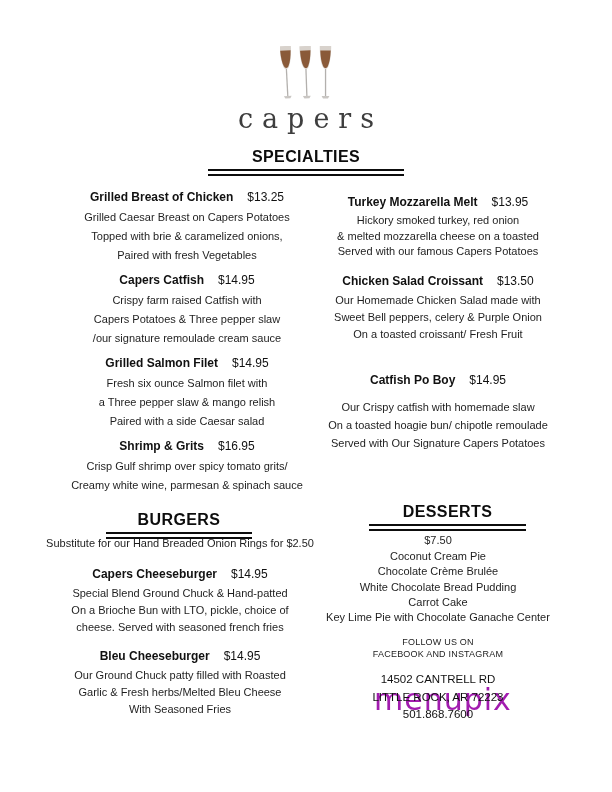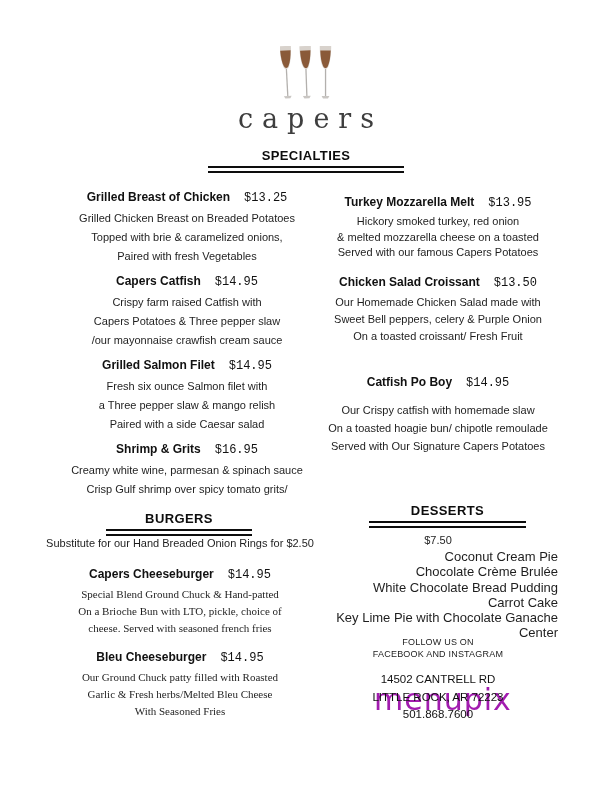--- a/index.html
+++ b/index.html
@@ -12,49 +12,49 @@
   
   .logo { position:absolute; top:46px; left:0; width:612px; text-align:center; }
   .glasses { display:block; margin:0 auto; }
   .wordmark {
     font-family:"DejaVu Serif", serif; font-size:27px; font-weight:normal;
     color:#3e3e3e; letter-spacing:9px; margin-top:1px; margin-left:9px;
   }
 
   
   .sec-head { position:absolute; text-align:center; }
-  .sec-title { font-size:13px; font-weight:bold; letter-spacing:0.4px; color:#0d0d0d; }
+  .sec-title { font-size:16px; font-weight:bold; letter-spacing:0.4px; color:#0d0d0d; }
   .dline { height:3px; border-top:2px solid #0d0d0d; border-bottom:2px solid #0d0d0d; margin-top:3px; }
   .head-specialties { left:208px; top:148px; width:196px; }
   .head-burgers     { left:106px; top:511px; width:146px; }
   .head-desserts    { left:369px; top:503px; width:157px; }
 
   
   .col { position:absolute; text-align:center; }
   .col-spec-left  { left:58px;  top:190px; width:258px; }
   .col-spec-right { left:314px; top:195px; width:248px; }
   .col-burgers    { left:38px;  top:536px; width:284px; }
   .col-desserts   { left:318px; top:533px; width:240px; }
 
   .item { margin-bottom:8px; }
   .item-title { font-size:12px; font-weight:bold; line-height:14px; margin-bottom:4px; color:#111; }
-  .item-price { font-weight:normal; margin-left:14px;font-family:Liberation Mono, monospace; }
+  .item-price { font-weight:normal; margin-left:14px; }
   .item-desc  { font-size:11px; line-height:19px; }
   .col-spec-right .item-desc { line-height:15.5px; }
   .col-spec-right .item { margin-bottom:14px; }
   .item-chicken-salad .item-desc { line-height:17px; }
   .item-po-boy { margin-top:30px; }
   .item-po-boy .item-desc { margin-top:11px; line-height:18px; }
 
-  .col-burgers .item-desc { line-height:17px;font-family:Liberation Serif, serif; }
+  .col-burgers .item-desc { line-height:17px; }
   .col-burgers .item { margin-bottom:13px; }
   .burgers-note { font-size:11px; line-height:14px; margin-bottom:17px; }
 
   .desserts-price { font-size:11px; line-height:15px; margin-bottom:1px; }
-  .desserts-list  { font-size:13px; line-height:15.3px;text-align:right; }
+  .desserts-list  { font-size:11px; line-height:15.3px; }
 
   
   .footer { position:absolute; left:318px; top:636px; width:240px; text-align:center; z-index:2; }
   .follow-line { font-size:9px; line-height:12px; letter-spacing:0.2px; color:#222; }
   .address { margin-top:11px; font-size:11.5px; line-height:17.5px; color:#111; }
 
   .watermark {
     position:absolute; left:374px; top:682px; z-index:1;
     font-family:"DejaVu Sans", sans-serif; font-size:30px; color:#a21caf;
     letter-spacing:1px; user-select:none;
@@ -97,55 +97,55 @@
     <div class="dline"></div>
   </div>
 
   <div class="col col-spec-left">
 
     <div class="item">
       <div class="item-title">
         <span>Grilled Breast of Chicken</span><span class="item-price">$13.25</span>
       </div>
       <div class="item-desc">
-        <div>Grilled Chicken Breast on Breaded Potatoes</div>
+        <div>Grilled Caesar Breast on Capers Potatoes</div>
         <div>Topped with brie &amp; caramelized onions,</div>
         <div>Paired with fresh Vegetables</div>
       </div>
     </div>
 
     <div class="item">
       <div class="item-title">
         <span>Capers Catfish</span><span class="item-price">$14.95</span>
       </div>
       <div class="item-desc">
         <div>Crispy farm raised Catfish with</div>
         <div>Capers Potatoes &amp; Three pepper slaw</div>
-        <div>/our mayonnaise crawfish cream sauce</div>
+        <div>/our signature remoulade cream sauce</div>
       </div>
     </div>
 
     <div class="item">
       <div class="item-title">
         <span>Grilled Salmon Filet</span><span class="item-price">$14.95</span>
       </div>
       <div class="item-desc">
         <div>Fresh six ounce Salmon filet with</div>
         <div>a Three pepper slaw &amp; mango relish</div>
         <div>Paired with a side Caesar salad</div>
       </div>
     </div>
 
     <div class="item">
       <div class="item-title">
         <span>Shrimp &amp; Grits</span><span class="item-price">$16.95</span>
       </div>
       <div class="item-desc">
+        <div>Crisp Gulf shrimp over spicy tomato grits/</div>
         <div>Creamy white wine, parmesan &amp; spinach sauce</div>
-        <div>Crisp Gulf shrimp over spicy tomato grits/</div>
       </div>
     </div>
 
   </div>
 
   <div class="col col-spec-right">
 
     <div class="item">
       <div class="item-title">
         <span>Turkey Mozzarella Melt</span><span class="item-price">$13.95</span>

